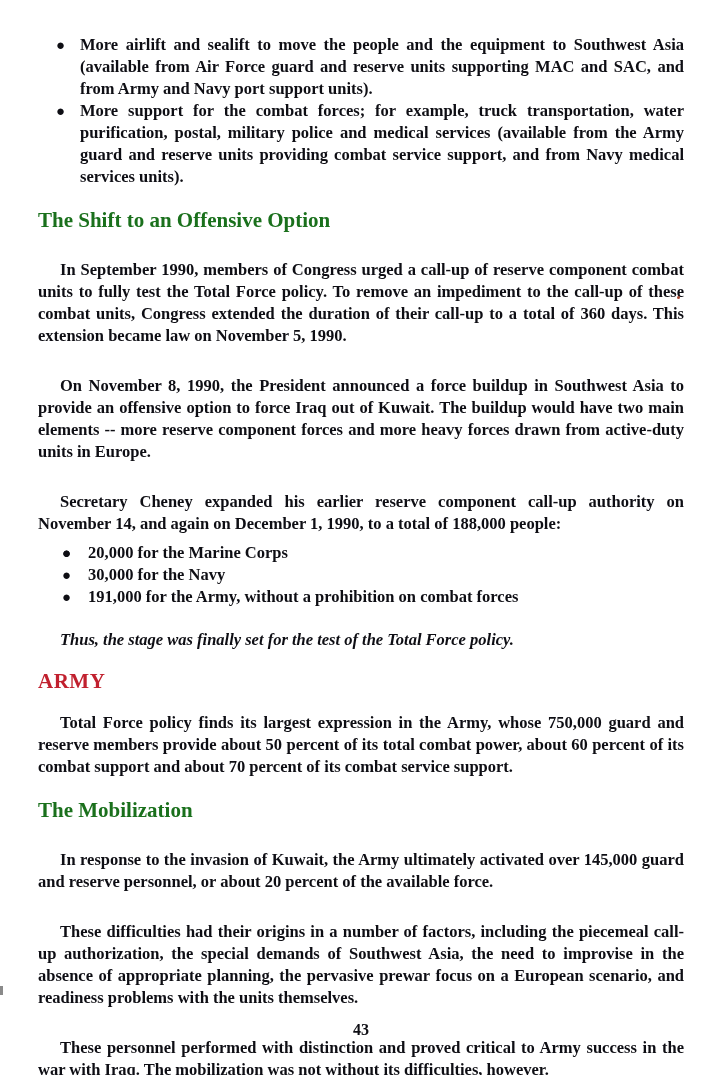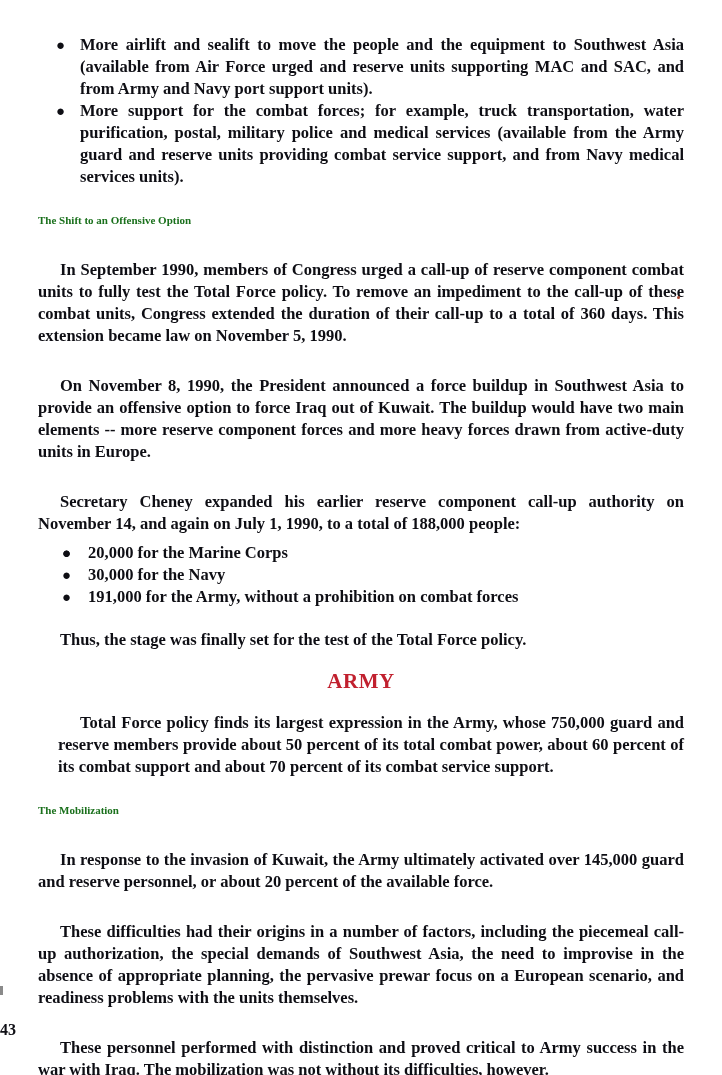--- a/index.html
+++ b/index.html
@@ -17,47 +17,46 @@
     padding:34px 38px 0 38px;
     font-family:"Liberation Serif","DejaVu Serif",serif;
     font-weight:700;
     color:var(--body-text);
     font-size:16.5px;
     line-height:22px;
     overflow:hidden;
   }
   p{margin:0;text-align:justify;}
   p.body-para{margin-top:28px;text-indent:22px;}
-  p.no-just{text-align:left;}
+  p.no-just{text-align:left;font-style:italic;}
   
   ul.bullets{list-style:none;margin:0;padding:0;}
   ul.bullets li{position:relative;padding-left:42px;text-align:justify;}
   ul.bullets li .dot{
     position:absolute;left:18px;top:0;
     font-size:15px;
   }
   ul.bullets.lvl2 li{padding-left:50px;text-align:left;margin-top:0;}
   ul.bullets.lvl2 li .dot{left:24px;}
   ul.bullets.lvl2{margin-top:7px;}
   h3.green-heading{
     color:var(--heading-green);
-    font-size:11px;line-height:22px;
+    font-size:21px;line-height:22px;
     margin:21px 0 0 0;
   }
   h2.red-heading{
     color:var(--heading-red);
     font-size:21px;line-height:24px;
     margin:18px 0 0 0;
     letter-spacing:.5px;
-    text-align:center;
   }
   .page-number{
     position:absolute;
     left:0;right:0;bottom:34px;
-    text-align:left;
+    text-align:center;
     font-size:16px;font-weight:700;
     text-indent:0;
   }
   
   .artifact-left-dash{
     position:absolute;left:0;top:986px;
     width:3px;height:9px;background:#8a8a8a;
   }
   .artifact-red-dot{
     position:absolute;left:677px;top:296px;
@@ -65,35 +64,35 @@
   }
 </style>
 </head>
 <body>
 
 <div class="page">
 
   <ul class="bullets lvl1">
     <li>
       <span class="dot">●</span>
-      <span>More airlift and sealift to move the people and the equipment to Southwest Asia (available from Air Force urged and reserve units supporting MAC and SAC, and from Army and Navy port support units).</span>
+      <span>More airlift and sealift to move the people and the equipment to Southwest Asia (available from Air Force guard and reserve units supporting MAC and SAC, and from Army and Navy port support units).</span>
     </li>
     <li>
       <span class="dot">●</span>
       <span>More support for the combat forces; for example, truck transportation, water purification, postal, military police and medical services (available from the Army guard and reserve units providing combat service support, and from Navy medical services units).</span>
     </li>
   </ul>
 
   <h3 class="green-heading">The Shift to an Offensive Option</h3>
 
   <p class="body-para">In September 1990, members of Congress urged a call-up of reserve component combat units to fully test the Total Force policy. To remove an impediment to the call-up of these combat units, Congress extended the duration of their call-up to a total of 360 days. This extension became law on November 5, 1990.</p>
 
   <p class="body-para">On November 8, 1990, the President announced a force buildup in Southwest Asia to provide an offensive option to force Iraq out of Kuwait. The buildup would have two main elements -- more reserve component forces and more heavy forces drawn from active-duty units in Europe.</p>
 
-  <p class="body-para">Secretary Cheney expanded his earlier reserve component call-up authority on November 14, and again on July 1, 1990, to a total of 188,000 people:</p>
+  <p class="body-para">Secretary Cheney expanded his earlier reserve component call-up authority on November 14, and again on December 1, 1990, to a total of 188,000 people:</p>
 
   <ul class="bullets lvl2">
     <li>
       <span class="dot">●</span>
     </li>
     <li>
       <span class="dot">●</span>
       <span>20,000 for the Marine Corps</span>
     </li>
     <li>
@@ -103,21 +102,21 @@
     <li>
       <span class="dot">●</span>
       <span>191,000 for the Army, without a prohibition on combat forces</span>
     </li>
   </ul>
 
   <p class="body-para no-just" style="margin-top:21px;">Thus, the stage was finally set for the test of the Total Force policy.</p>
 
   <h2 class="red-heading">ARMY</h2>
 
-  <p class="body-para" style="margin-top:19px;margin-left:20px;">Total Force policy finds its largest expression in the Army, whose 750,000 guard and reserve members provide about 50 percent of its total combat power, about 60 percent of its combat support and about 70 percent of its combat service support.</p>
+  <p class="body-para" style="margin-top:19px;">Total Force policy finds its largest expression in the Army, whose 750,000 guard and reserve members provide about 50 percent of its total combat power, about 60 percent of its combat support and about 70 percent of its combat service support.</p>
 
   <h3 class="green-heading">The Mobilization</h3>
 
   <p class="body-para">In response to the invasion of Kuwait, the Army ultimately activated over 145,000 guard and reserve personnel, or about 20 percent of the available force.</p>
 
   <p class="body-para">These difficulties had their origins in a number of factors, including the piecemeal call-up authorization, the special demands of Southwest Asia, the need to improvise in the absence of appropriate planning, the pervasive prewar focus on a European scenario, and readiness problems with the units themselves.</p>
 
   <p class="body-para">These personnel performed with distinction and proved critical to Army success in the war with Iraq. The mobilization was not without its difficulties, however.</p>
 
   <p class="body-para no-just">The mobilization eventually comprised 101,000 persons:</p>

